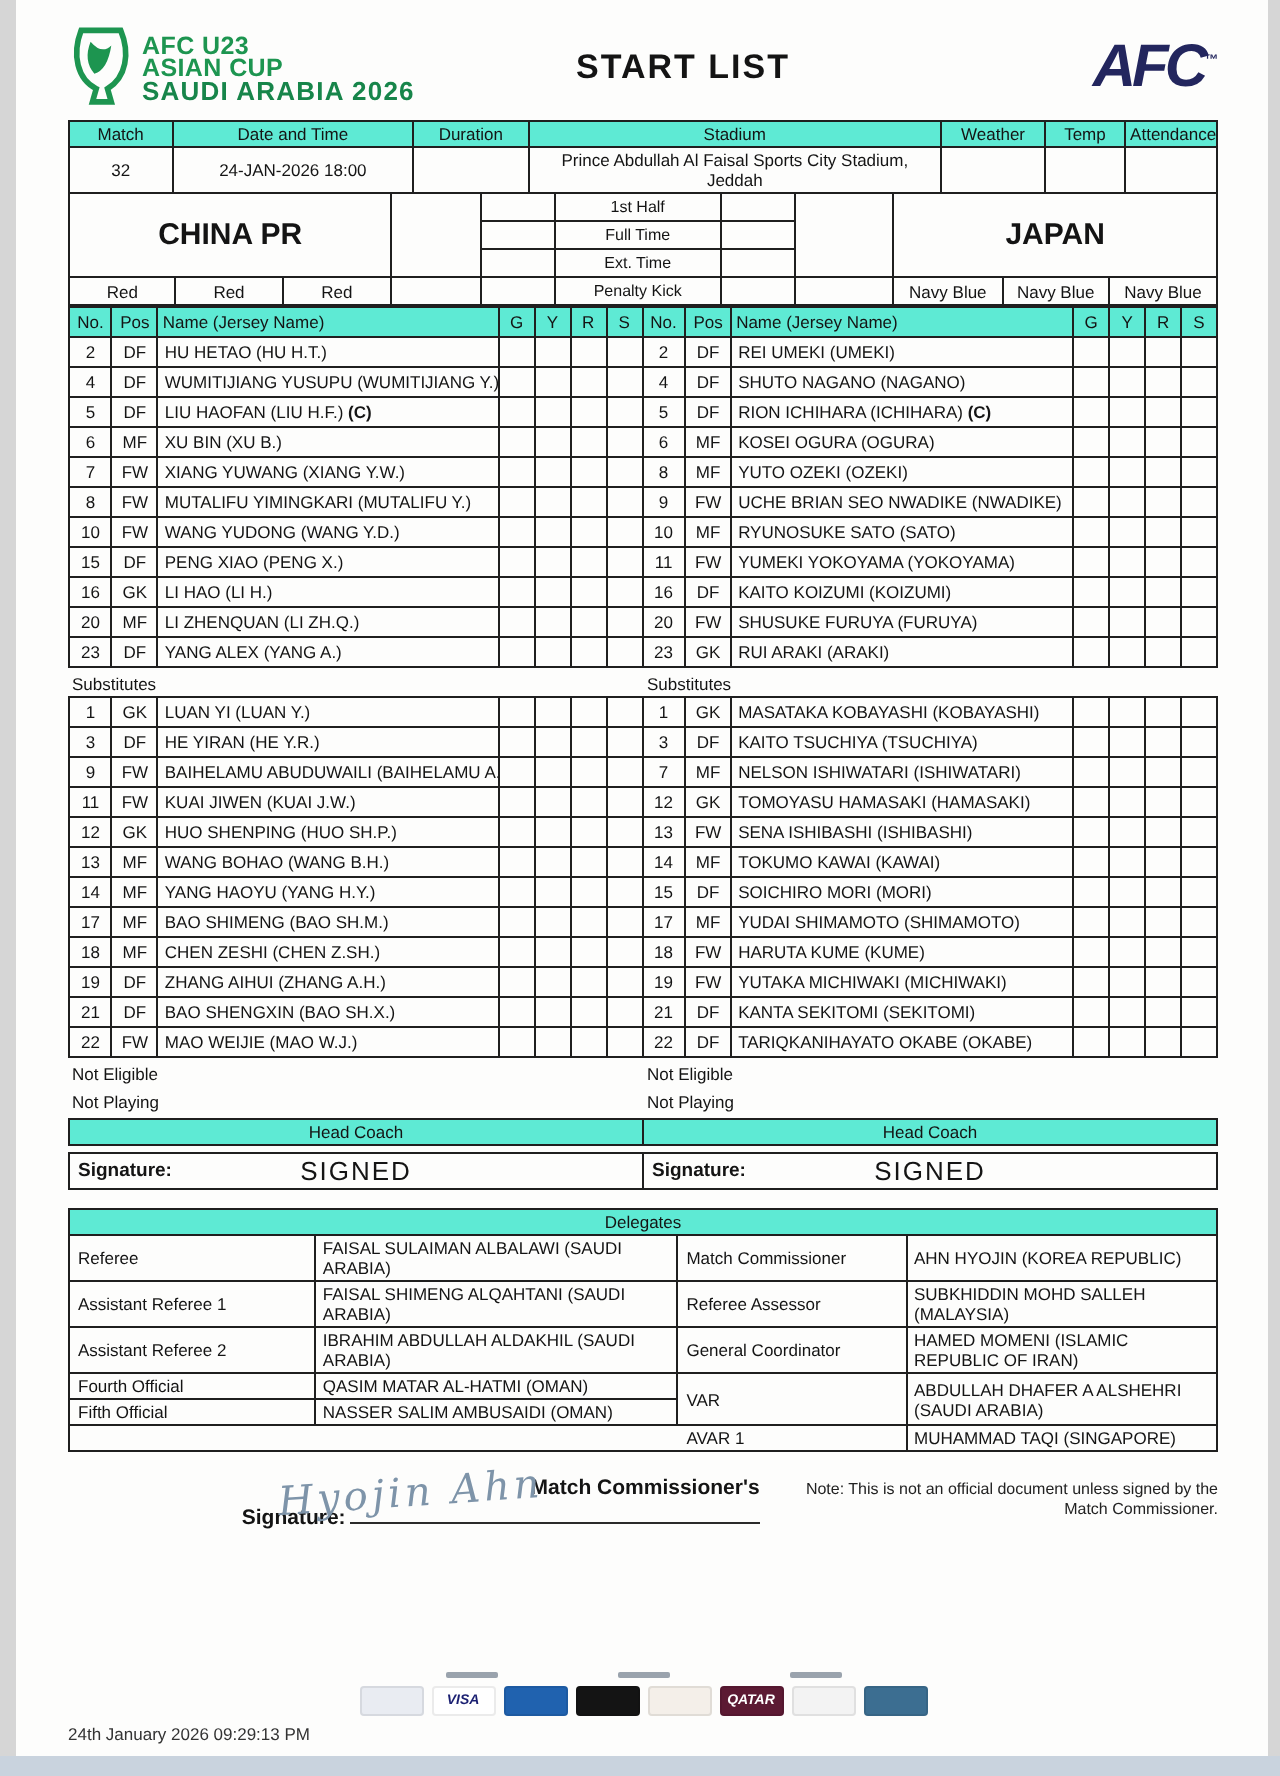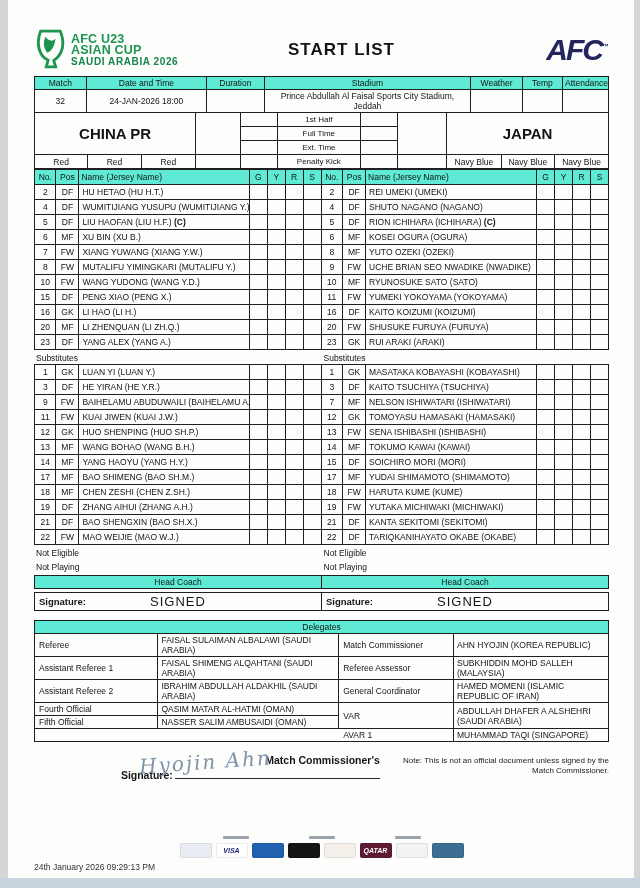--- a/index.html
+++ b/index.html
@@ -1,24 +1,24 @@
 <!DOCTYPE html>
 <html><head>
 <meta charset="utf-8">
 <style>
   html,body{margin:0;padding:0;width:640px;height:888px;background:#d6d6d6;font-family:"Liberation Sans",sans-serif;color:#141414;}
   .page{position:absolute;left:8px;top:0;width:626px;height:878px;background:#fdfdfc;box-sizing:border-box;
-        padding:24px 25px 0 26px;display:flex;flex-direction:column;}
+        padding:8px 25px 0 26px;display:flex;flex-direction:column;}
   .bottom-strip{position:absolute;left:0;top:878px;width:640px;height:10px;background:#c9d3de;}
 
   
   .doc-header{display:flex;align-items:center;justify-content:space-between;height:52px;}
   .comp-logo{display:flex;align-items:center;gap:5px;width:190px;}
   .comp-text{line-height:11px;font-weight:800;color:#1d9550;font-size:12.5px;letter-spacing:.2px;}
-  .comp-text .yr{font-size:10px;letter-spacing:.6px;color:#17854a;}
+  .comp-text .yr{font-size:13px;letter-spacing:.6px;color:#17854a;}
   .doc-title{font-size:17px;font-weight:700;letter-spacing:1px;}
   .afc-logo{width:150px;text-align:right;font-weight:900;font-style:italic;font-size:30px;color:#23265e;letter-spacing:-2px;}
   .afc-logo sup{font-size:7px;letter-spacing:0;}
 
   
   table.tbl{border-collapse:collapse;width:100%;table-layout:fixed;}
   .tbl td{border:1px solid #1f1f1f;font-size:8.5px;padding:1px 3px;height:13px;overflow:hidden;box-sizing:border-box;}
   tr.hdr td{background:#5eead4;font-weight:400;text-align:center;padding:1px 2px;}
   .c{text-align:center;}
 

